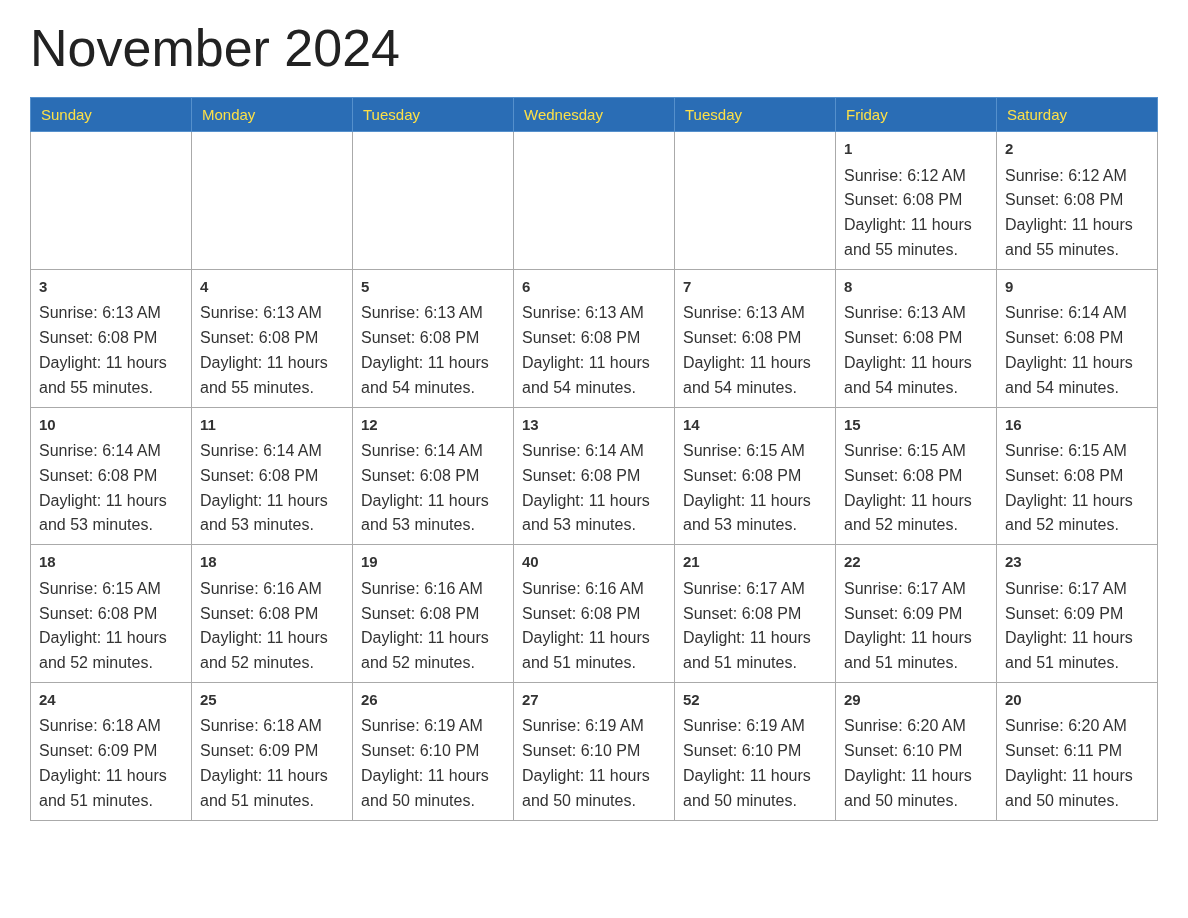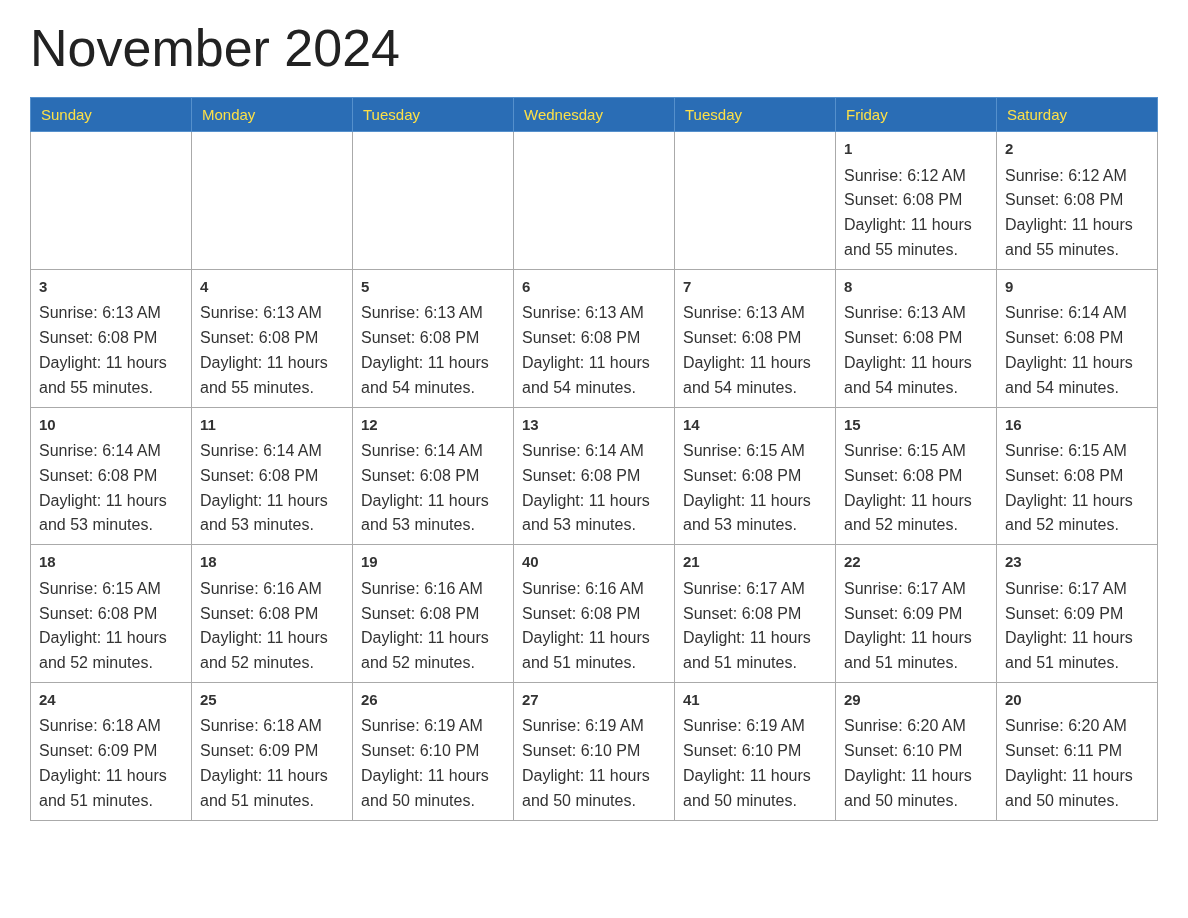--- a/index.html
+++ b/index.html
@@ -335,21 +335,21 @@
 and 50 minutes.</div>
         </td>
         <td>
           <span class="day-num">27</span>
           <div class="day-info" style="white-space: pre-line;">Sunrise: 6:19 AM
 Sunset: 6:10 PM
 Daylight: 11 hours
 and 50 minutes.</div>
         </td>
         <td>
-          <span class="day-num">41</span>
+          <span class="day-num">52</span>
           <div class="day-info" style="white-space: pre-line;">Sunrise: 6:19 AM
 Sunset: 6:10 PM
 Daylight: 11 hours
 and 50 minutes.</div>
         </td>
         <td>
           <span class="day-num">29</span>
           <div class="day-info" style="white-space: pre-line;">Sunrise: 6:20 AM
 Sunset: 6:10 PM
 Daylight: 11 hours

